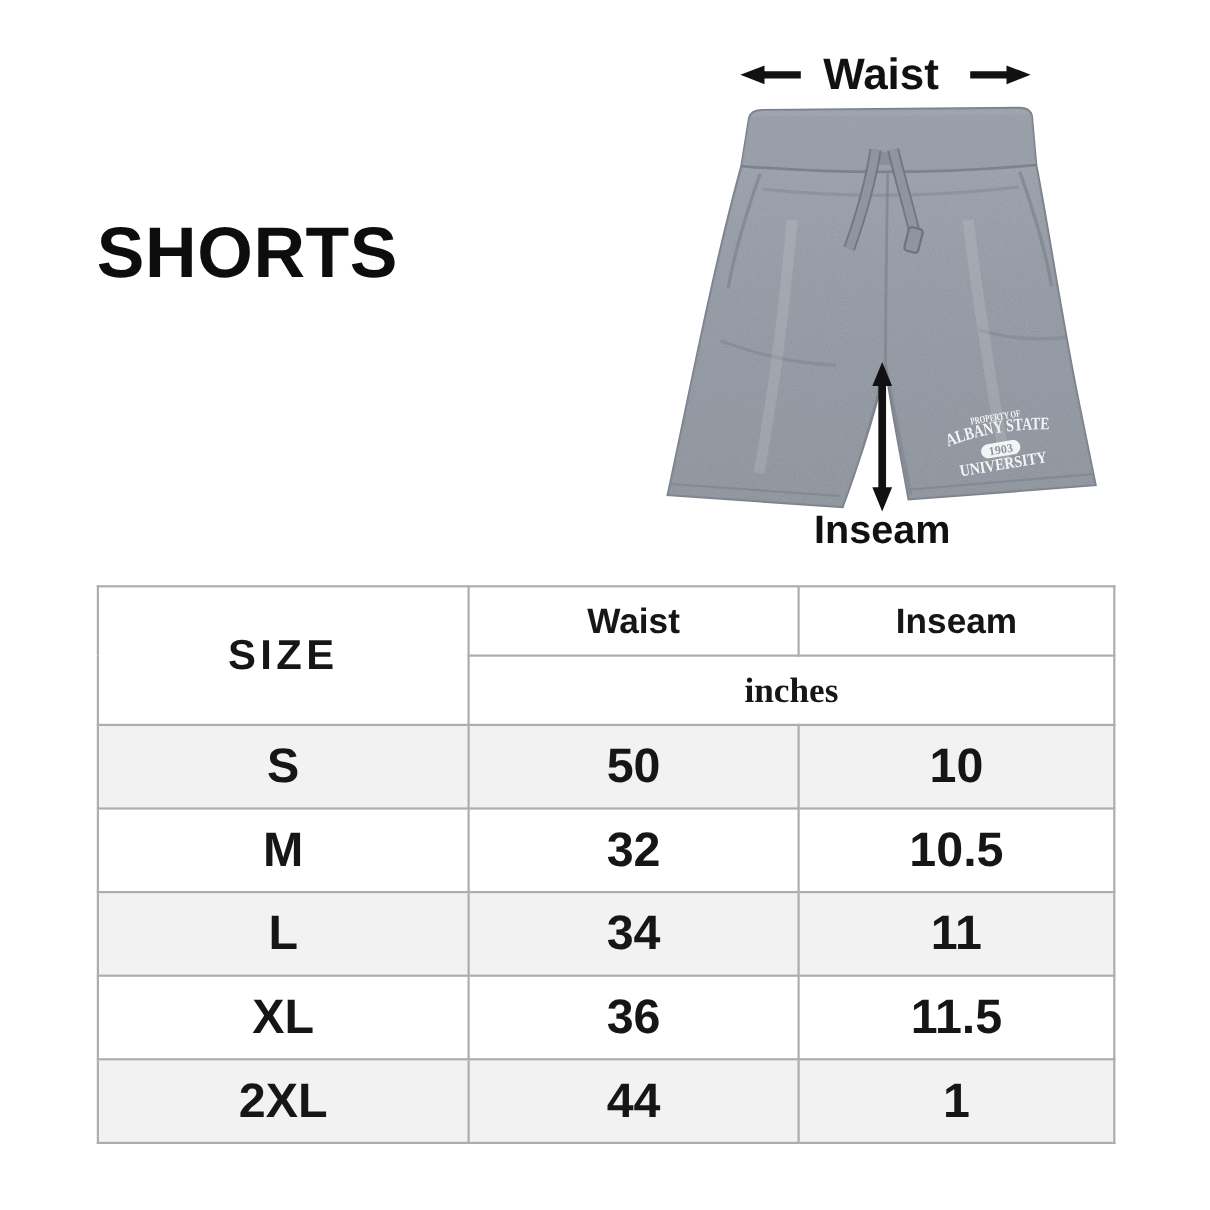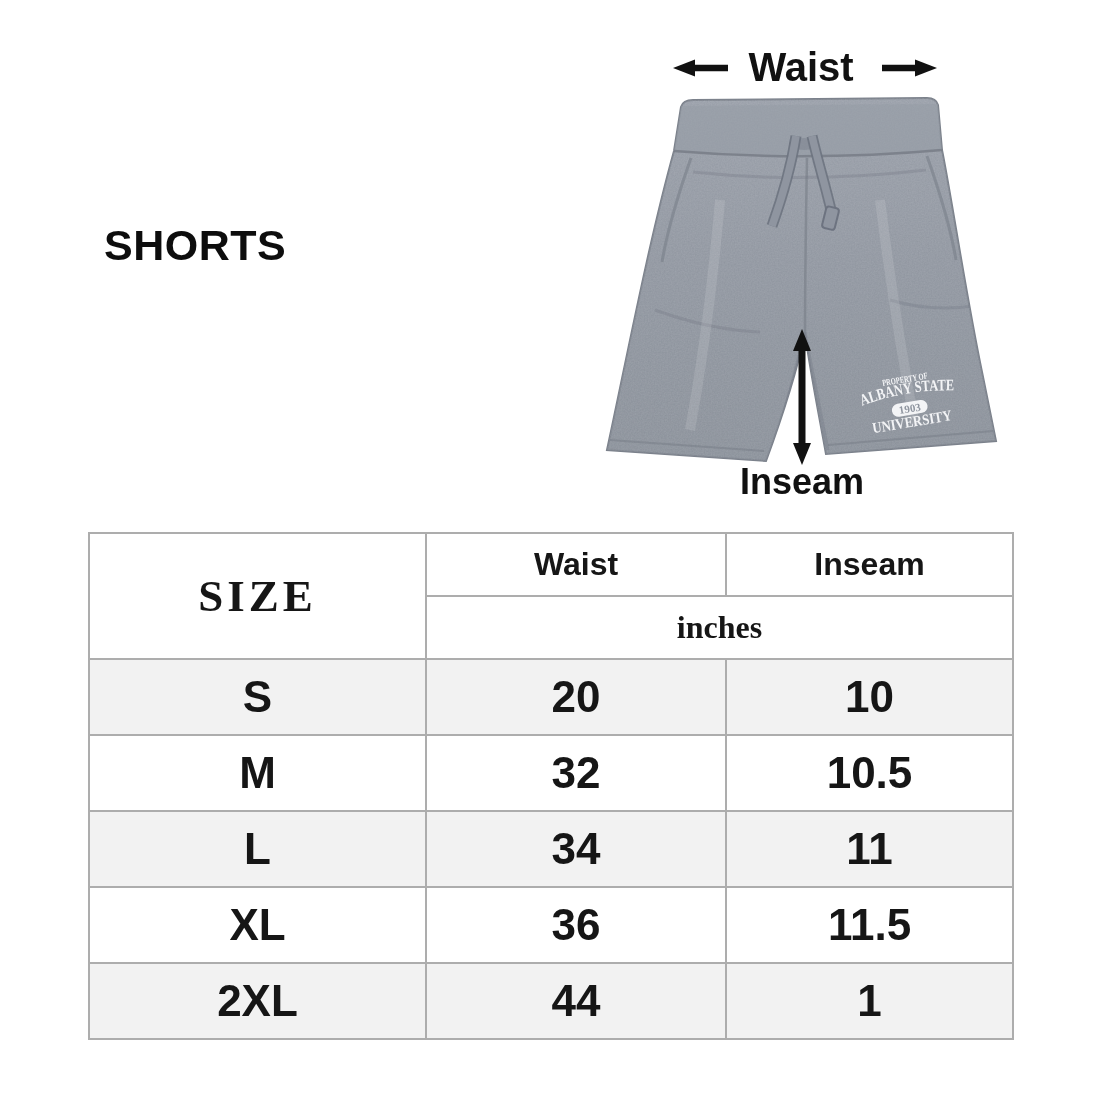--- a/index.html
+++ b/index.html
@@ -1,35 +1,35 @@
 <!DOCTYPE html>
 <html><head>
 <meta charset="utf-8">
 <style>
   html,body{margin:0;padding:0;background:#ffffff;}
   body{width:1100px;height:1100px;font-family:"Liberation Sans",sans-serif;}
   .page{position:relative;width:1100px;height:1100px;background:#ffffff;overflow:hidden;}
 
   
-  .title{position:absolute;left:88px;top:192px;margin:16px;color:#0d0d0d;
-         font-size:43px;font-weight:700;line-height:75px;letter-spacing:0.5px;}
+  .title{position:absolute;left:88px;top:192px;margin:0;color:#0d0d0d;
+         font-size:65px;font-weight:700;line-height:75px;letter-spacing:0.5px;}
   .title span{display:block;}
 
   
   .figure{position:absolute;left:560px;top:0;width:540px;height:530px;}
 
   
   .size-table{position:absolute;left:88px;top:532px;border-collapse:collapse;
               table-layout:fixed;width:924px;color:#161616;}
   .size-table td{border:2px solid #adadad;text-align:center;vertical-align:middle;
                  padding:0;font-weight:700;background:#ffffff;}
   .size-table col.c1{width:337px;}
   .size-table col.c2{width:300px;}
   .size-table col.c3{width:287px;}
-  .size-table td.size-head{font-size:45px;letter-spacing:4px;font-family:Liberation Serif, serif;}
+  .size-table td.size-head{font-size:38px;letter-spacing:4px;}
   .size-table td.col-head{font-size:32px;height:61px;}
   .size-table td.unit-head{font-size:32px;height:61px;font-family:Liberation Serif, serif;}
   .size-table tr.data-row td{font-size:44px;height:74px;}
   .size-table tr.alt td{background:#f2f2f2;}
 
   svg text{font-family:"Liberation Sans",sans-serif;}
   svg text.serifprint{font-family:"Liberation Serif",serif;}
 </style>
 </head>
 <body>
@@ -149,21 +149,21 @@
       <tr>
         <td rowspan="2" class="size-head">SIZE</td>
         <td class="col-head">Waist</td>
         <td class="col-head">Inseam</td>
       </tr>
       <tr>
         <td colspan="2" class="unit-head">inches</td>
       </tr>
       <tr class="data-row alt">
         <td>S</td>
-        <td>20</td>
+        <td>50</td>
         <td>10</td>
       </tr>
       <tr class="data-row">
         <td>M</td>
         <td>32</td>
         <td>10.5</td>
       </tr>
       <tr class="data-row alt">
         <td>L</td>
         <td>34</td>

